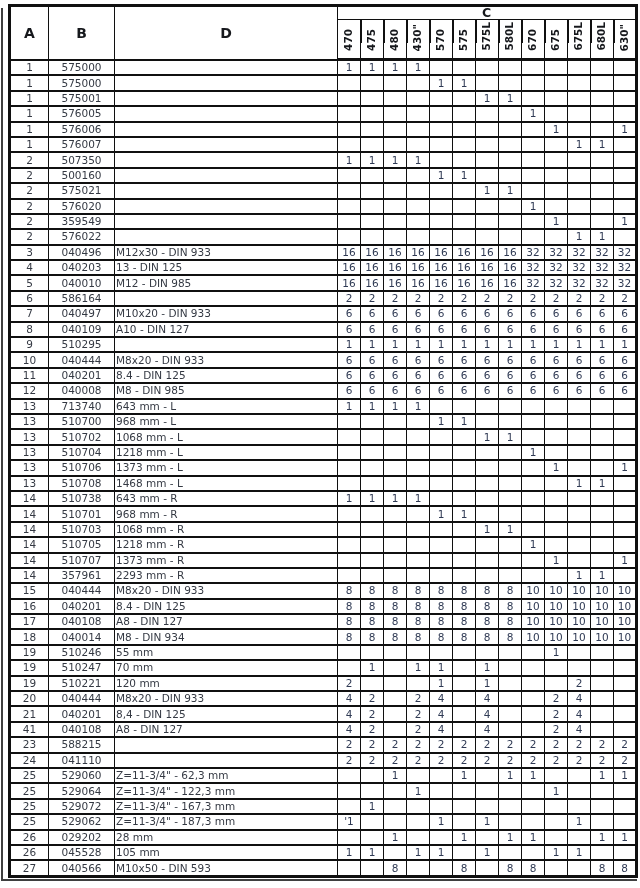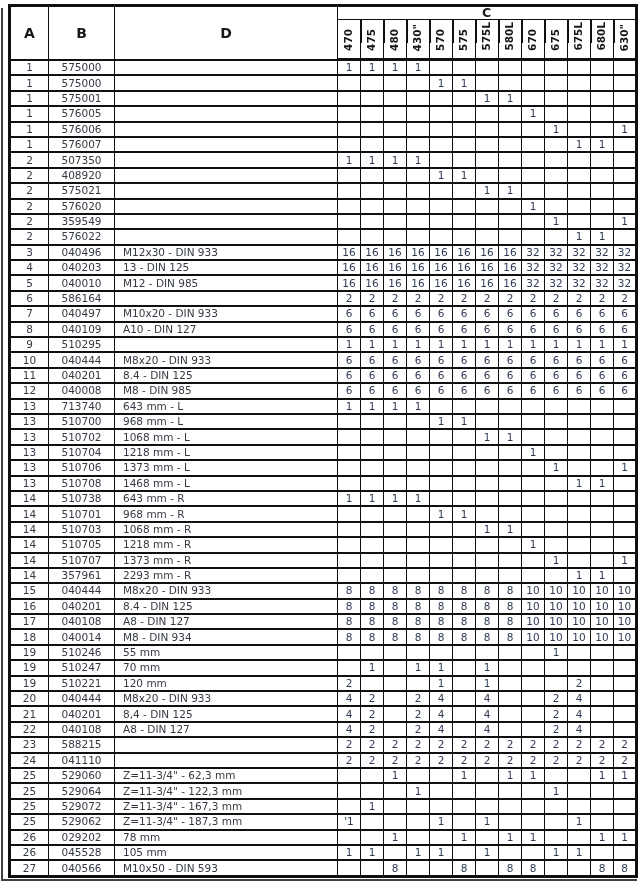--- a/index.html
+++ b/index.html
@@ -100,21 +100,21 @@
   tbody td {
     height: 13.4px;
     font-size: 10.5px;
     line-height: 13px;
     text-align: center;
     border-top-width: 2px;
     color: #343943;
   }
   tbody td.d {
     text-align: left;
-    padding-left: 8px;
+    padding-left: 1px;
   }
   tbody td.q {
     color: #2f3a54;
   }
 </style>
 </head>
 <body>
 
 <div class="page">
   <div class="page-edge-left"></div>
@@ -284,21 +284,21 @@
           <td class="q"></td>
           <td class="q"></td>
           <td class="q"></td>
           <td class="q"></td>
           <td class="q"></td>
           <td class="q"></td>
           <td class="q"></td>
         </tr>
         <tr>
           <td class="a">2</td>
-          <td class="b">408920</td>
+          <td class="b">500160</td>
           <td class="d"></td>
           <td class="q"></td>
           <td class="q"></td>
           <td class="q"></td>
           <td class="q"></td>
           <td class="q">1</td>
           <td class="q">1</td>
           <td class="q"></td>
           <td class="q"></td>
           <td class="q"></td>
@@ -931,21 +931,21 @@
           <td class="q"></td>
           <td class="q">4</td>
           <td class="q"></td>
           <td class="q"></td>
           <td class="q">2</td>
           <td class="q">4</td>
           <td class="q"></td>
           <td class="q"></td>
         </tr>
         <tr>
-          <td class="a">22</td>
+          <td class="a">41</td>
           <td class="b">040108</td>
           <td class="d">A8 - DIN 127</td>
           <td class="q">4</td>
           <td class="q">2</td>
           <td class="q"></td>
           <td class="q">2</td>
           <td class="q">4</td>
           <td class="q"></td>
           <td class="q">4</td>
           <td class="q"></td>
@@ -1059,21 +1059,21 @@
           <td class="q"></td>
           <td class="q"></td>
           <td class="q"></td>
           <td class="q">1</td>
           <td class="q"></td>
           <td class="q"></td>
         </tr>
         <tr>
           <td class="a">26</td>
           <td class="b">029202</td>
-          <td class="d">78 mm</td>
+          <td class="d">28 mm</td>
           <td class="q"></td>
           <td class="q"></td>
           <td class="q">1</td>
           <td class="q"></td>
           <td class="q"></td>
           <td class="q">1</td>
           <td class="q"></td>
           <td class="q">1</td>
           <td class="q">1</td>
           <td class="q"></td>

